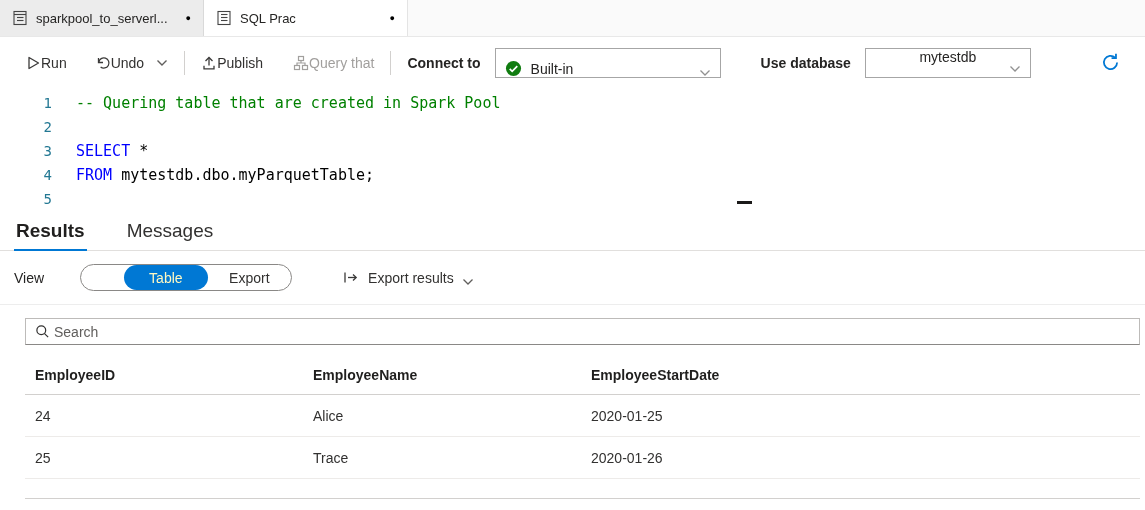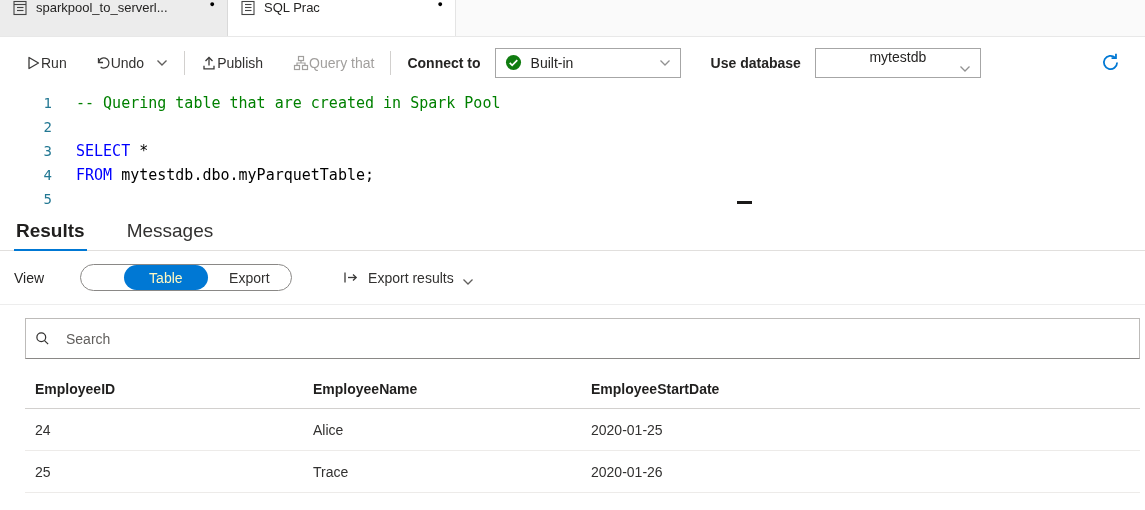--- a/index.html
+++ b/index.html
@@ -5,35 +5,35 @@
   * { margin:0; padding:0; box-sizing:border-box; }
   html,body { width:1145px; height:510px; }
   body {
     font-family:"Liberation Sans", sans-serif;
     background:#ffffff; color:#323130; font-size:14px;
     overflow:hidden; position:relative;
   }
 
   
   .tabbar { display:flex; height:37px; background:#fafafa; border-bottom:1px solid #e8e8e8; }
-  .tab { display:flex; align-items:flex-start; gap:8px; width:228px; padding:0 12px; cursor:pointer; }
+  .tab { display:flex; align-items:center; gap:8px; width:204px; padding:0 12px; cursor:pointer; }
   .tab.inactive { background:#ececec; border-right:1px solid #d9d9d9; }
   .tab.active   { background:#ffffff; border-right:1px solid #e4e4e4; }
   .tab-label { font-size:13px; color:#252423; white-space:nowrap; overflow:hidden; flex:1 1 auto; }
   .dirty-dot { font-size:9px; color:#000; line-height:1; }
 
   
   .toolbar { display:flex; align-items:center; height:51px; padding:0 14px 0 26px; background:#fff; }
   .tbtn { display:flex; align-items:center; color:#323130; cursor:pointer; white-space:nowrap; }
   .tbtn.disabled { color:#a19f9d; cursor:default; }
   .sep { width:1px; height:24px; background:#d2d0ce; margin:0 16px; }
   .bold-label { font-weight:700; color:#252423; margin-right:14px; white-space:nowrap; }
   .dd { display:flex; align-items:center; height:30px; border:1px solid #a6a6a6; background:#fff;
         padding:0 9px; cursor:pointer; }
-  .dd-connect { width:186px; margin-right:30px; }
+  .dd-connect { width:226px; margin-right:40px;align-items:flex-end; }
   .dd-db { width:166px;flex-direction:column; }
   .dd-value { margin-left:9px; color:#252423; }
   .dd .chev { margin-left:auto; }
   .refresh-btn { margin-left:auto; margin-right:10px; cursor:pointer; display:flex; align-items:center; }
 
   
   .editor { height:124px; padding-top:3px; font-family:"DejaVu Sans Mono","Liberation Mono",monospace; cursor:text; }
   .code-line { display:flex; height:24px; line-height:24px; }
   .ln { width:52px; text-align:right; color:#237893; font-size:14px; flex:0 0 auto; }
   .code { margin-left:24px; font-size:15px; color:#000; white-space:pre; }
@@ -53,21 +53,21 @@
   .view-label { color:#252423; }
   .toggle { display:flex; align-items:center; width:212px; height:27px; border:1px solid #8a8886;
             border-radius:14px; margin-left:36px; background:#fff; }
   .seg { width:105px; height:25px; display:flex; align-items:center; justify-content:center;
          border-radius:13px; cursor:pointer; font-size:14px; }
   .seg.selected { background:#0078d4; color:#fef9c3;margin-left:43px; }
   .seg.unselected { color:#323130; }
   .export-btn { display:flex; align-items:flex-end; gap:8px; margin-left:50px; cursor:pointer; color:#323130; }
 
   
-  .search-box { display:flex; align-items:center; gap:16px; margin:13px 5px 4px 25px; height:41px;
+  .search-box { display:flex; align-items:center; gap:4px; margin:13px 5px 4px 25px; height:27px;
                 border:1px solid #bdbbb9; border-bottom-color:#8a8886; background:#fff; padding:0 9px; }
   .search-box input { border:none; outline:none; flex:1; font-family:"Liberation Sans",sans-serif;
                       font-size:14px; color:#252423; background:transparent; }
   .search-box input::placeholder { color:#605e5c; }
 
   
   .grid { margin:11px 5px 0 25px; }
   .grid-header, .grid-row { display:grid; grid-template-columns:278px 278px 1fr; }
   .grid-header { height:39px; border-bottom:1px solid #d2d0ce; }
   .hcell { display:flex; align-items:center; padding-left:10px; font-weight:700; color:#201f1e; cursor:pointer; }

